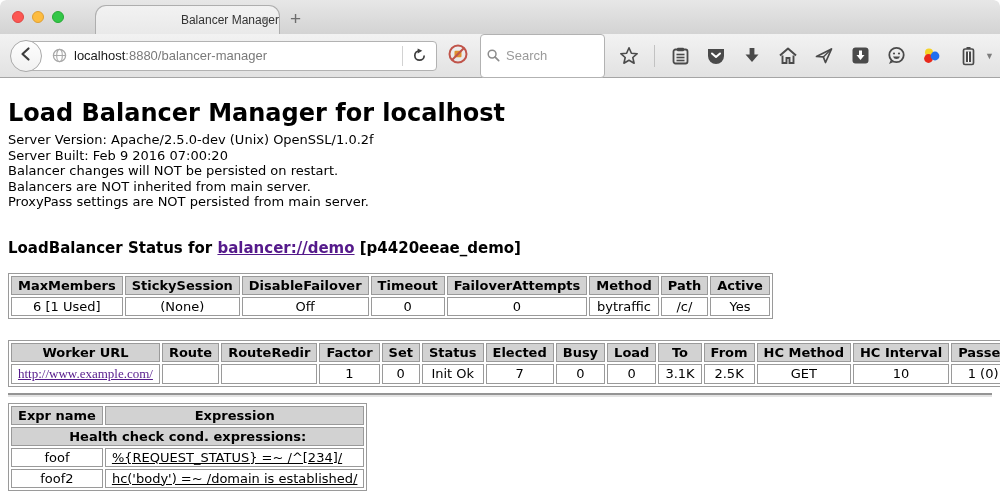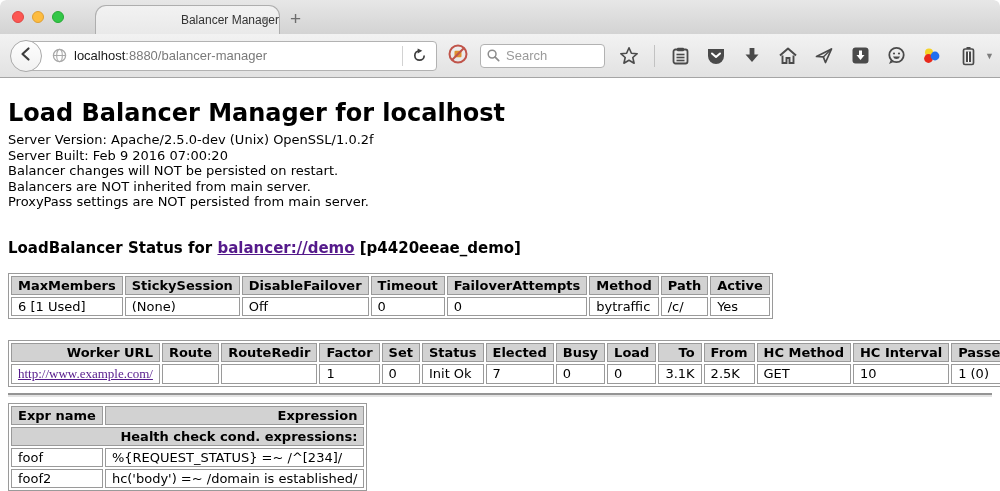--- a/index.html
+++ b/index.html
@@ -37,21 +37,21 @@
   .urlbar { height:30px; flex:0 0 412px; margin-left:-17px; background:#fff;
             border:1px solid #b2b2b2; border-radius:4px; display:flex;
             align-items:center; padding-left:26px; position:relative; z-index:1; }
   .url-text { font-size:13px; margin-left:7px; white-space:nowrap; overflow:hidden; }
   .url-domain { color:#1a1a1a; }
   .url-path { color:#7a7a7a; }
   .urlbar-right { margin-left:auto; display:flex; align-items:center; height:100%; }
   .vsep-in { width:1px; height:20px; background:#d2d2d2; }
   .reload { padding:0 9px; display:flex; align-items:center; }
   .blocked { margin-left:11px; flex:0 0 auto; }
-  .searchbar { height:24px; width:130px; margin-left:12px; background:#fff;
+  .searchbar { height:44px; width:130px; margin-left:12px; background:#fff;
                border:1px solid #b2b2b2; border-radius:4px; display:flex;
                align-items:center; padding:0 6px; }
   .searchbar input { border:none; outline:none; width:92px; font-size:13px;
                      color:#444; margin-left:6px; background:transparent;
                      font-family:"Liberation Sans", sans-serif; }
   .searchbar input::placeholder { color:#9a9a9a; opacity:1; }
   .iconrow { display:flex; align-items:center; margin-left:13px; gap:14px; }
   .tool-icon { display:flex; align-items:center; justify-content:center;
                width:22px; height:24px; }
   .vsep { width:1px; height:22px; background:#c2c2c2; }
@@ -61,30 +61,30 @@
   .content { padding:0 8px; font-family:"DejaVu Sans", sans-serif; font-size:13px;
              color:#000; }
   .page-title { font-size:24px; font-weight:bold; padding-top:21px; margin-bottom:5px; }
   .info-line { line-height:15.5px; }
   .status-heading { font-size:15px; font-weight:bold; margin-top:29px; }
   a.vlink { color:#551a8b; text-decoration:underline; font-weight:inherit; }
 
   table.apache { border-collapse:separate; border-spacing:2px;
                  border:1px solid #9a9a9a; font-size:13px; background:#fff; }
   table.apache th { background:#d2d2d2; border:1px solid #9a9a9a; font-weight:bold;
-                    text-align:right; padding:1px 6px; white-space:nowrap; }
-  table.apache td { border:1px solid #9a9a9a; padding:1px 6px;
+                    text-align:center; padding:1px 6px; white-space:nowrap; }
+  table.apache td { border:1px solid #9a9a9a; text-align:center; padding:1px 6px;
                     white-space:nowrap; height:18px; }
   .balancer-table { margin-top:16px; width:616px; }
   .worker-table { margin-top:21px; width:962px; }
   .worker-table td.url-cell { text-align:left;font-family:Liberation Serif, serif; }
   .hc-table { margin-top:8px; }
   .hc-table .col-name { width:88px; }
   .hc-table .col-expr { min-width:218px; }
-  .hc-table td.expr { text-align:left; }
+  .hc-table td.expr { text-align:left;text-decoration:underline; }
   hr.rule { border:none; height:2px; background:#949494;
             box-shadow:0 2px 0 #e3e3e3; margin-top:6px; }
 </style>
 </head>
 <body>
 
 <div class="browser">
 
   <div class="titlebar">
     <div class="traffic">

